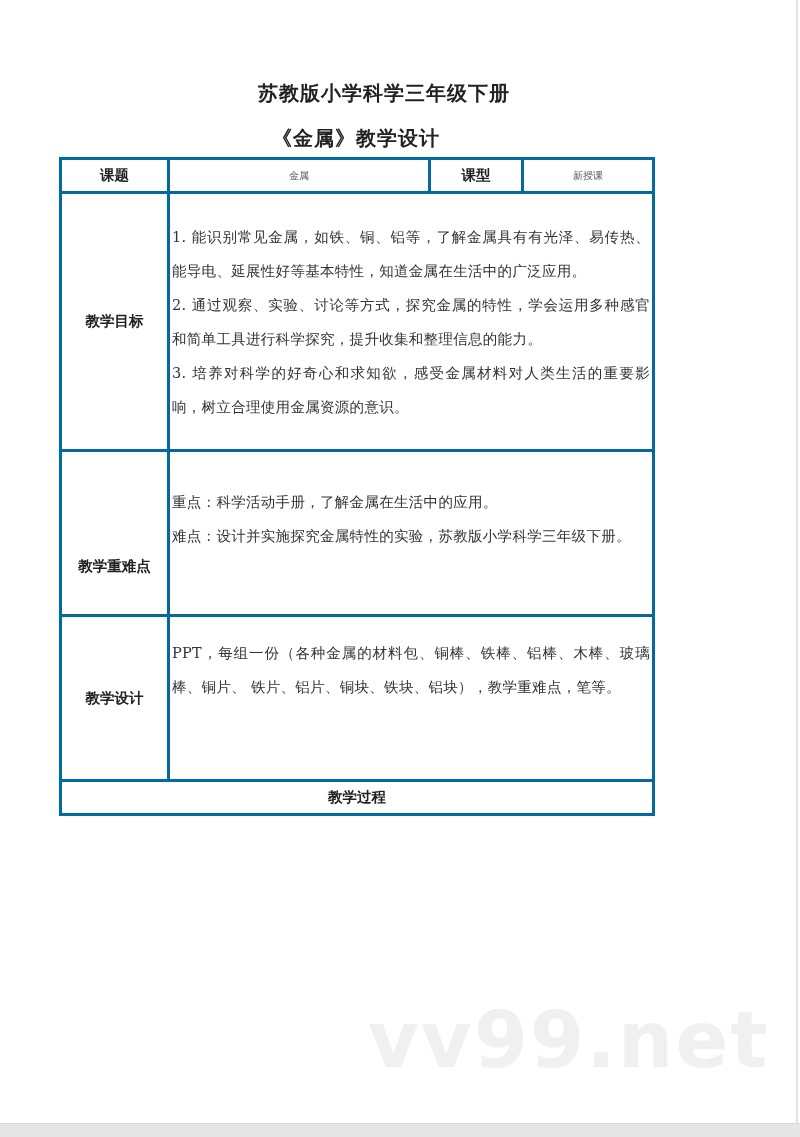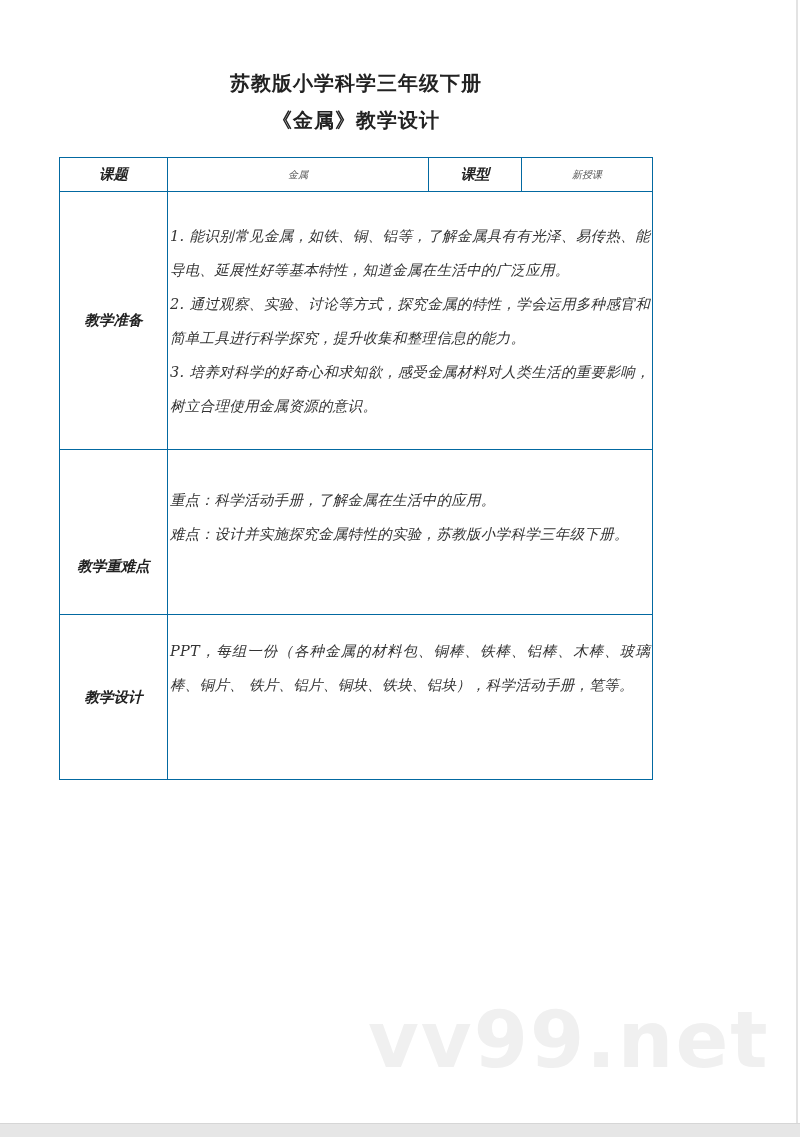--- a/index.html
+++ b/index.html
@@ -15,30 +15,30 @@
   }
   .page-bottom-band {
     position:absolute; left:0; right:0; top:1123px; height:14px;
     background:#e6e6e6; border-top:1px solid #d6d6d6;
   }
   .doc-title {
     position:absolute; left:0; width:712px; text-align:center;
     font-family: "DejaVu Sans", "Liberation Sans", sans-serif;
     font-weight:bold; font-size:20px; color:#222; letter-spacing:1px;
   }
-  .title-1 { top:70px; }
-  .title-2 { top:107px; }
+  .title-1 { top:80px;margin-left:28px; }
+  .title-2 { top:125px; }
 
   table.plan {
     position:absolute; left:59px; top:157px; width:593px;
     border-collapse:collapse; table-layout:fixed;
     font-size:14.5px;
   }
   table.plan td {
-    border:1px solid #0369a1; padding:0; vertical-align:middle;font-style:italic;
+    border:3px solid #0369a1; padding:0; vertical-align:middle;
   }
   .label {
     font-family: "DejaVu Sans", "Liberation Sans", sans-serif;
     font-weight:bold; text-align:center; color:#222; font-size:14.5px;
   }
   .value-center { text-align:center; color:#555; font-size:10px; }
   .content {
     padding:0 2px 0 2px !important; line-height:34px;
     text-align:justify; color:#333; font-size:14.5px; letter-spacing:0.3px;
   }
@@ -66,38 +66,41 @@
     <col style="width:131px">
   </colgroup>
   <tbody>
       <tr style="height:34px">
     <td class="label">课题</td>
     <td class="value-center">金属</td>
     <td class="label">课型</td>
     <td class="value-center">新授课</td>
   </tr>
   <tr style="height:258px">
-    <td class="label">教学准备</td>
+    <td class="label">教学目标</td>
     <td class="content" colspan="3">
       <p>1. 能识别常见金属，如铁、铜、铝等，了解金属具有有光泽、易传热、能导电、延展性好等基本特性，知道金属在生活中的广泛应用。</p>
       <p>2. 通过观察、实验、讨论等方式，探究金属的特性，学会运用多种感官和简单工具进行科学探究，提升收集和整理信息的能力。</p>
       <p>3. 培养对科学的好奇心和求知欲，感受金属材料对人类生活的重要影响，树立合理使用金属资源的意识。</p>
     </td>
   </tr>
   <tr style="height:165px">
     <td class="label" style="vertical-align:bottom; padding-bottom:38px;">教学重难点</td>
     <td class="content" colspan="3" style="vertical-align:top; padding-top:33px !important;">
       <p>重点：科学活动手册，了解金属在生活中的应用。</p>
       <p>难点：设计并实施探究金属特性的实验，苏教版小学科学三年级下册。</p>
     </td>
   </tr>
   <tr style="height:165px">
     <td class="label">教学设计</td>
     <td class="content" colspan="3" style="vertical-align:top; padding-top:19px !important;">
-      <p>PPT，每组一份（各种金属的材料包、铜棒、铁棒、铝棒、木棒、玻璃棒、铜片、 铁片、铝片、铜块、铁块、铝块），科学活动手册，笔等。</p>
+      <p>PPT，每组一份（各种金属的材料包、铜棒、铁棒、铝棒、木棒、玻璃棒、铜片、 铁片、铝片、铜块、铁块、铝块），教学重难点，笔等。</p>
     </td>
+  </tr>
+  <tr style="height:34px">
+    <td class="label" colspan="4">教学过程</td>
   </tr>
 </tbody>
   </table>
 
 <div class="watermark">vv99.net</div>
 
 <div class="page-bottom-band"></div>
 
 </body></html>

